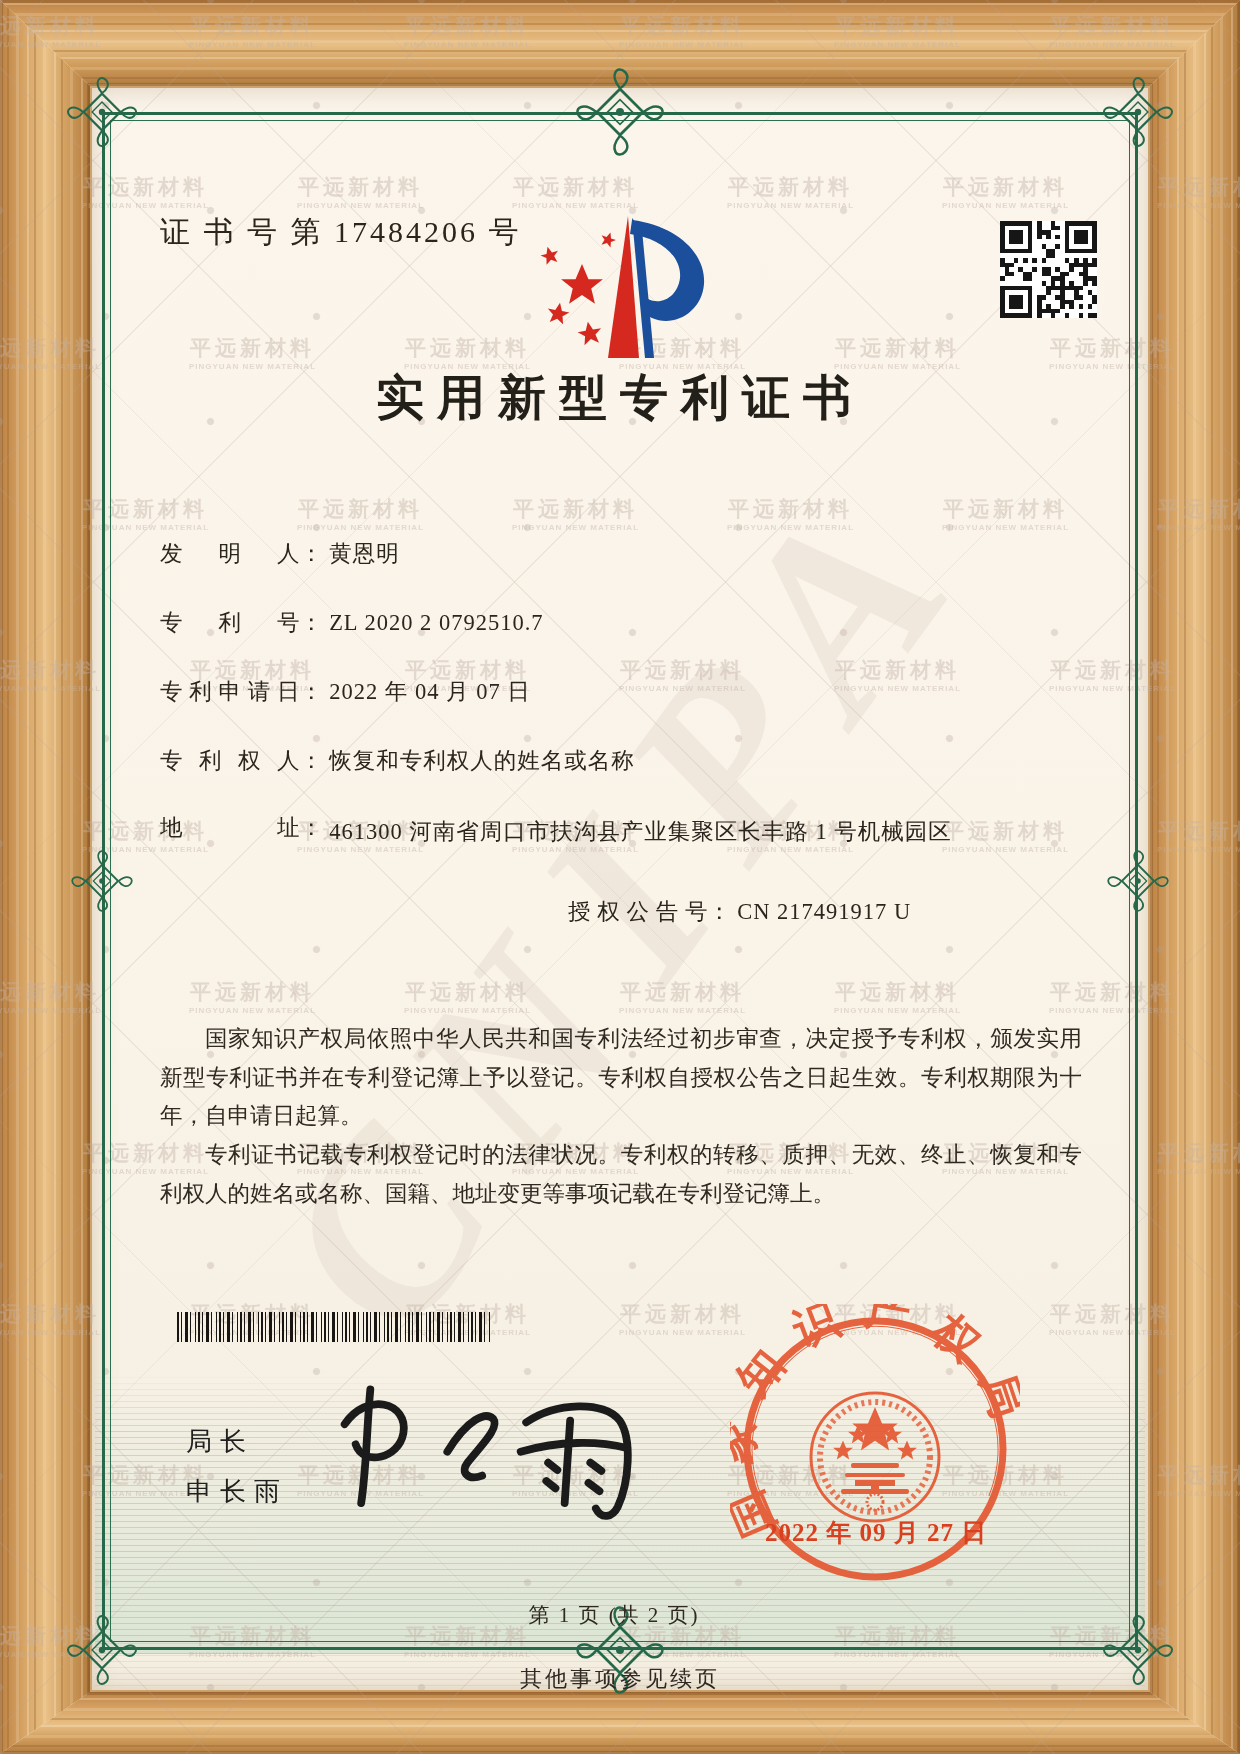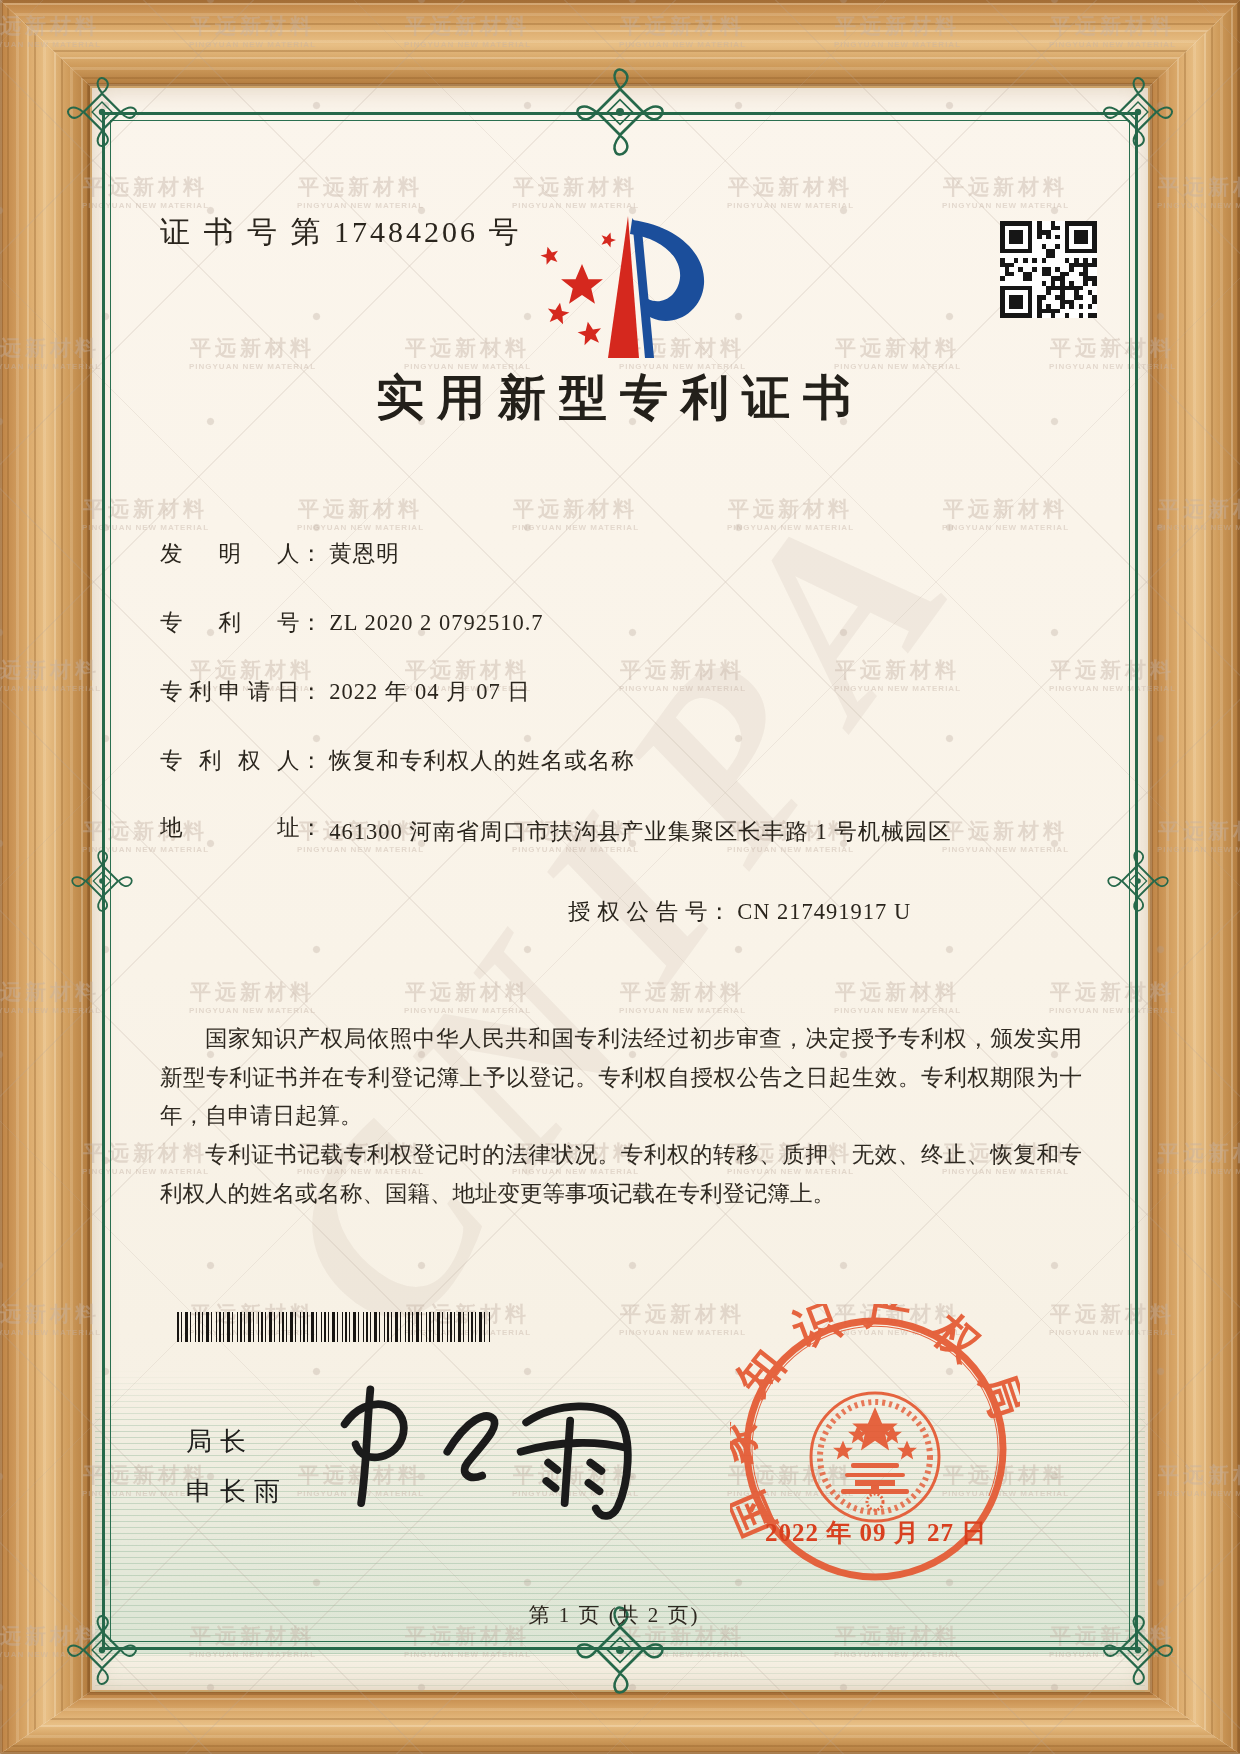--- a/index.html
+++ b/index.html
@@ -639,14 +639,15 @@
             <rect x="-34" y="32" width="68" height="5" rx="2"></rect>
             <rect x="-4" y="23" width="8" height="9"></rect>
           </g>
           <circle cx="0" cy="45" r="8" stroke-width="3" stroke-dasharray="2 2"></circle>
         </g>
       </g>
     </svg>
     <div class="sealdate">2022 年 09 月 27 日</div>
 
     <div class="pagenote">第 1 页 (共 2 页)</div>
+    <div class="footnote">其他事项参见续页</div>
   </div>
 </div>
 
 </body></html>

